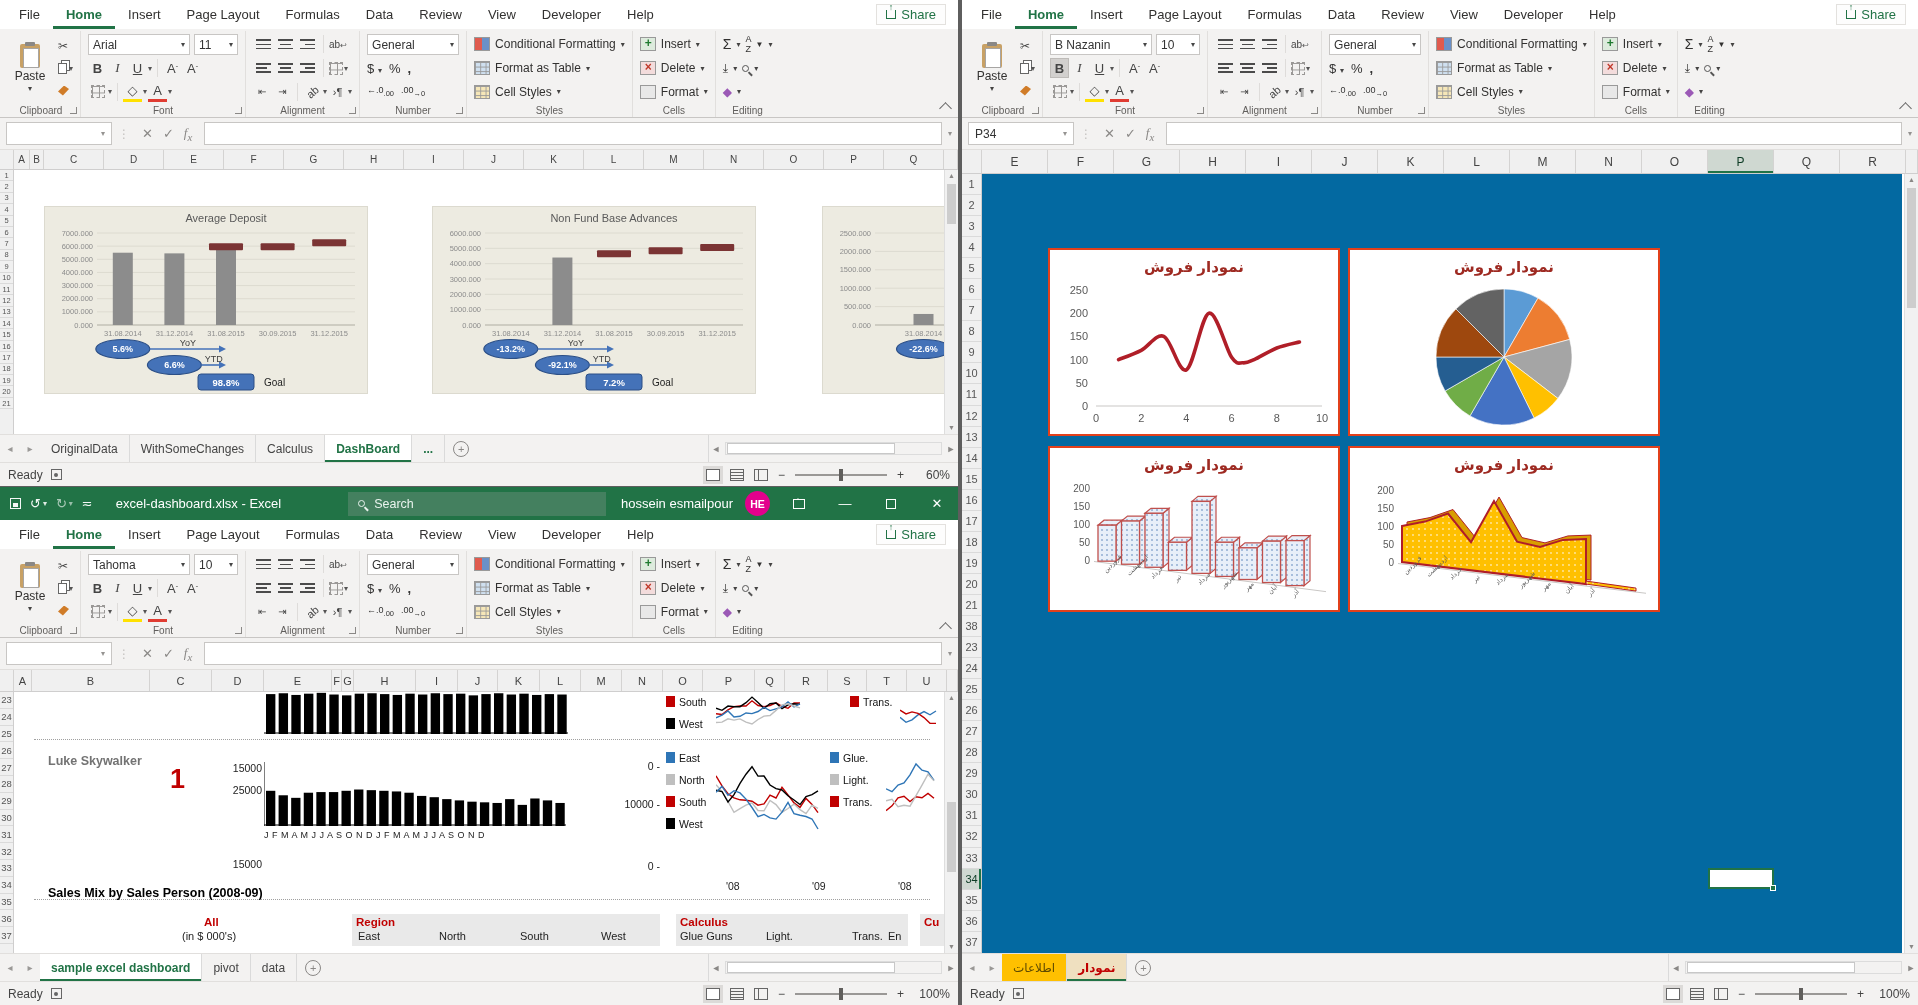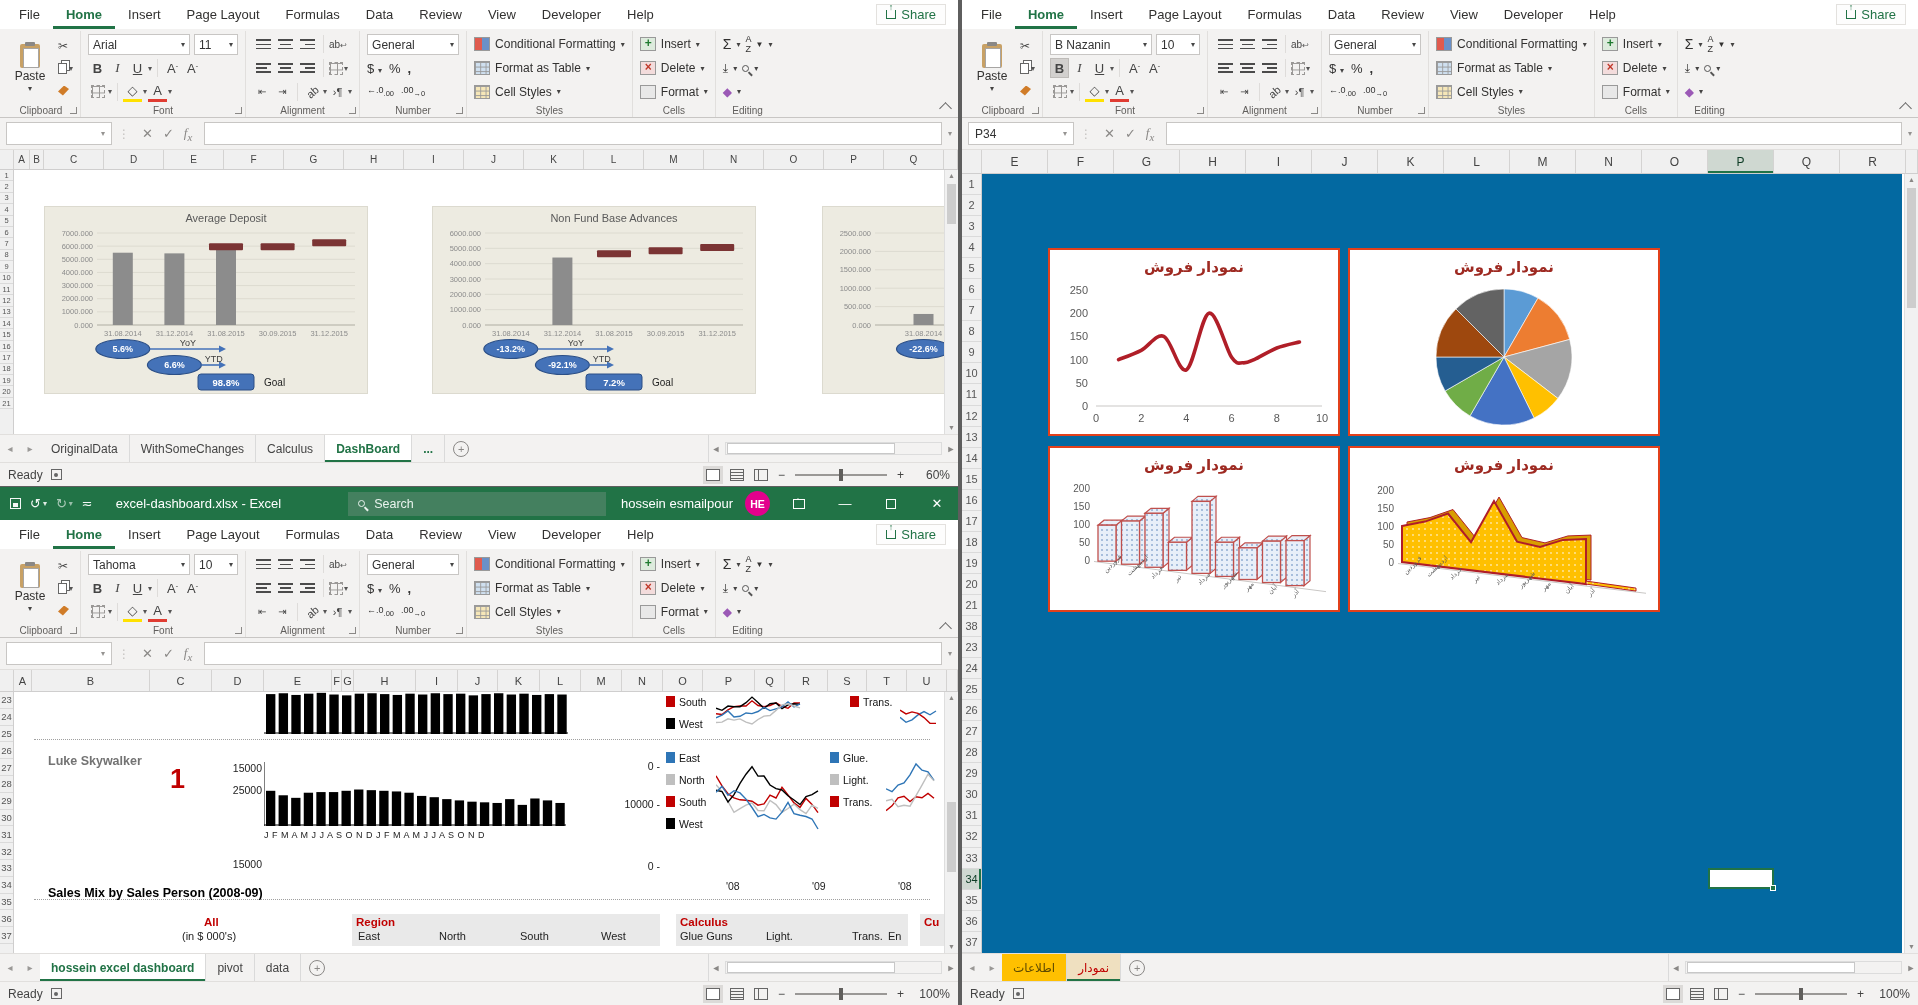--- a/index.html
+++ b/index.html
@@ -974,21 +974,21 @@
       </div>
       <div class="vscroll" style="top: 22px; bottom: 0px;">
         <div class="varr" style="top: 0px;">▲</div>
         <div class="varr" style="bottom: 0px;">▼</div>
         <div class="vthumb" style="top: 110px; height: 70px;"></div>
       </div>
     </div>
   <div class="tabbar" id="B_tabbar">
       <span class="navarr">◂</span>
       <span class="navarr">▸</span>
-      <span class="stab active">hossein excel dashboard</span>
+      <span class="stab active">sample excel dashboard</span>
       <span class="stab">pivot</span>
       <span class="stab">data</span>
       <span class="addtab">+</span>
       <div class="hscroll">
         <span class="harr">◄</span>
         <div class="htrack">
           <div class="hthumb" style="left: 1px; width: 78%;"></div>
         </div>
         <span class="harr">►</span>
       </div>
@@ -1371,21 +1371,21 @@
       <div class="vscroll" style="top: 24px; bottom: 0px;">
         <div class="varr" style="top: 0px;">▲</div>
         <div class="varr" style="bottom: 0px;">▼</div>
         <div class="vthumb" style="top: 14px; height: 120px;"></div>
       </div>
     </div>
   <div class="tabbar" id="C_tabbar">
       <span class="navarr">◂</span>
       <span class="navarr">▸</span>
       <span class="stab" style="background: rgb(255, 192, 0); color: rgb(95, 74, 0);">اطلاعات</span>
-      <span class="stab active" style="background: rgb(239, 224, 192); color: rgb(192, 0, 0); font-weight: normal; box-shadow: rgb(33, 115, 70) 0px -2px 0px inset;">نمودار</span>
+      <span class="stab active" style="background: rgb(239, 224, 192); color: rgb(192, 0, 0); font-weight: bold; box-shadow: rgb(33, 115, 70) 0px -2px 0px inset;">نمودار</span>
       <span class="addtab">+</span>
       <div class="hscroll">
         <span class="harr">◄</span>
         <div class="htrack">
           <div class="hthumb" style="left: 1px; width: 78%;"></div>
         </div>
         <span class="harr">►</span>
       </div>
     </div>
   <div class="statusbar" id="C_status">

